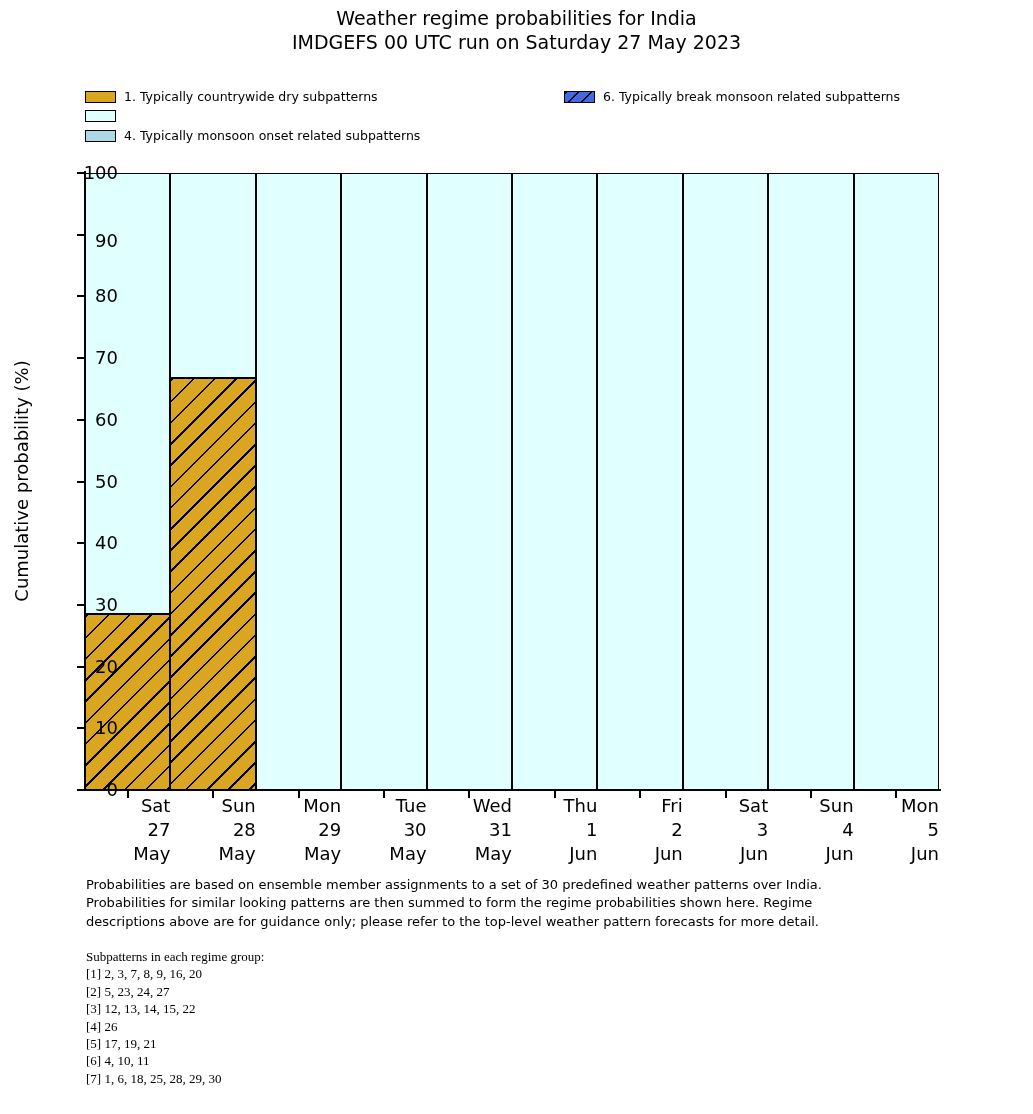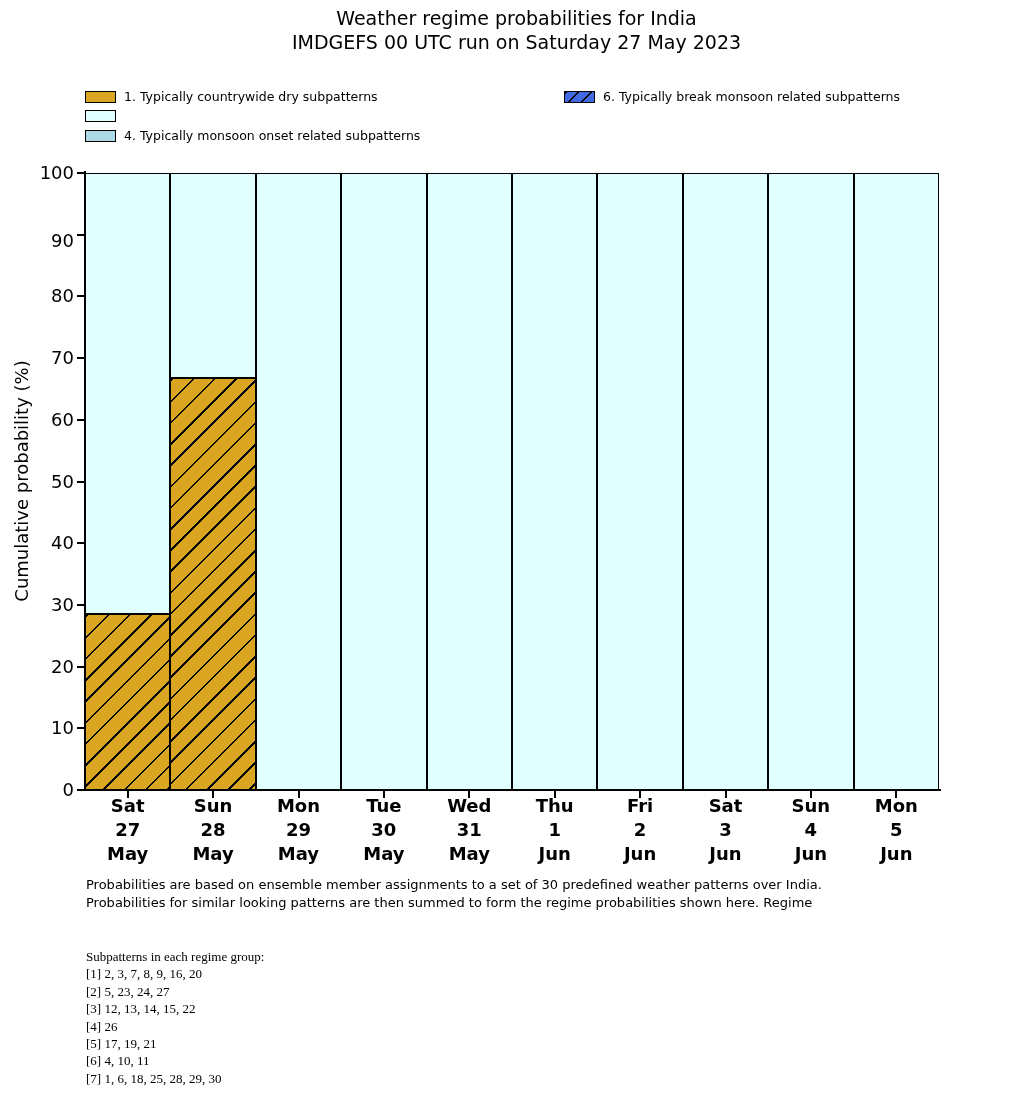--- a/index.html
+++ b/index.html
@@ -22,25 +22,25 @@
   
   #plot{position:absolute;left:85px;top:173px;width:854px;height:617px;}
   .bar{position:absolute;top:0;bottom:0;width:10%;}
   .seg{position:absolute;left:0;right:0;background:var(--c);
     border:1.5px solid #000;box-sizing:border-box;}
   .seg.hatch{background-image:repeating-linear-gradient(135deg,#000 0 1.8px,transparent 1.8px 15px);}
   
   #spine-left{position:absolute;left:83.5px;top:171px;width:2px;height:620px;background:#000;}
   #spine-bottom{position:absolute;left:83.5px;top:789px;width:857px;height:2px;background:#000;}
   .ytick-label{position:absolute;left:0;width:74px;text-align:right;
-    font-size:18px;line-height:20px;}
+    font-size:18px;line-height:20px;padding-left:44px;}
   .ytick-mark{position:absolute;width:8px;height:2px;background:#000;left:77px;}
   .xtick-mark{position:absolute;width:2px;height:7px;background:#000;top:791px;}
-  .xtick-label{position:absolute;top:794px;text-align:center;
-    font-size:18px;line-height:24px;font-weight:bold;}
+  .xtick-label{position:absolute;top:794px;text-align:right;
+    font-size:18px;line-height:24px;}
   #ylabel{position:absolute;left:21px;top:481px;
     transform:translate(-50%,-50%) rotate(-90deg);white-space:nowrap;
     font-size:18px;}
   
   #footer{position:absolute;left:86px;top:876px;font-size:13px;line-height:18.3px;}
   #subpatterns{position:absolute;left:86px;top:948px;font-size:13px;line-height:17.4px;font-family:Liberation Serif, serif;}
 </style>
 </head>
 <body>
 
@@ -191,20 +191,21 @@
       <div class="xtick-label" style="left: 853.6px; width: 85.4px;">
         <div>Mon</div>
         <div>5</div>
         <div>Jun</div>
       </div>
     </div>
 
   <div id="footer">
       <div>Probabilities are based on ensemble member assignments to a set of 30 predefined weather patterns over India.</div>
       <div>Probabilities for similar looking patterns are then summed to form the regime probabilities shown here. Regime</div>
+      <div>descriptions above are for guidance only; please refer to the top-level weather pattern forecasts for more detail.</div>
     </div>
 
   <div id="subpatterns">
     <div>Subpatterns in each regime group:</div>
   <div>[1] 2, 3, 7, 8, 9, 16, 20</div>
       <div>[2] 5, 23, 24, 27</div>
       <div>[3] 12, 13, 14, 15, 22</div>
       <div>[4] 26</div>
       <div>[5] 17, 19, 21</div>
       <div>[6] 4, 10, 11</div>

